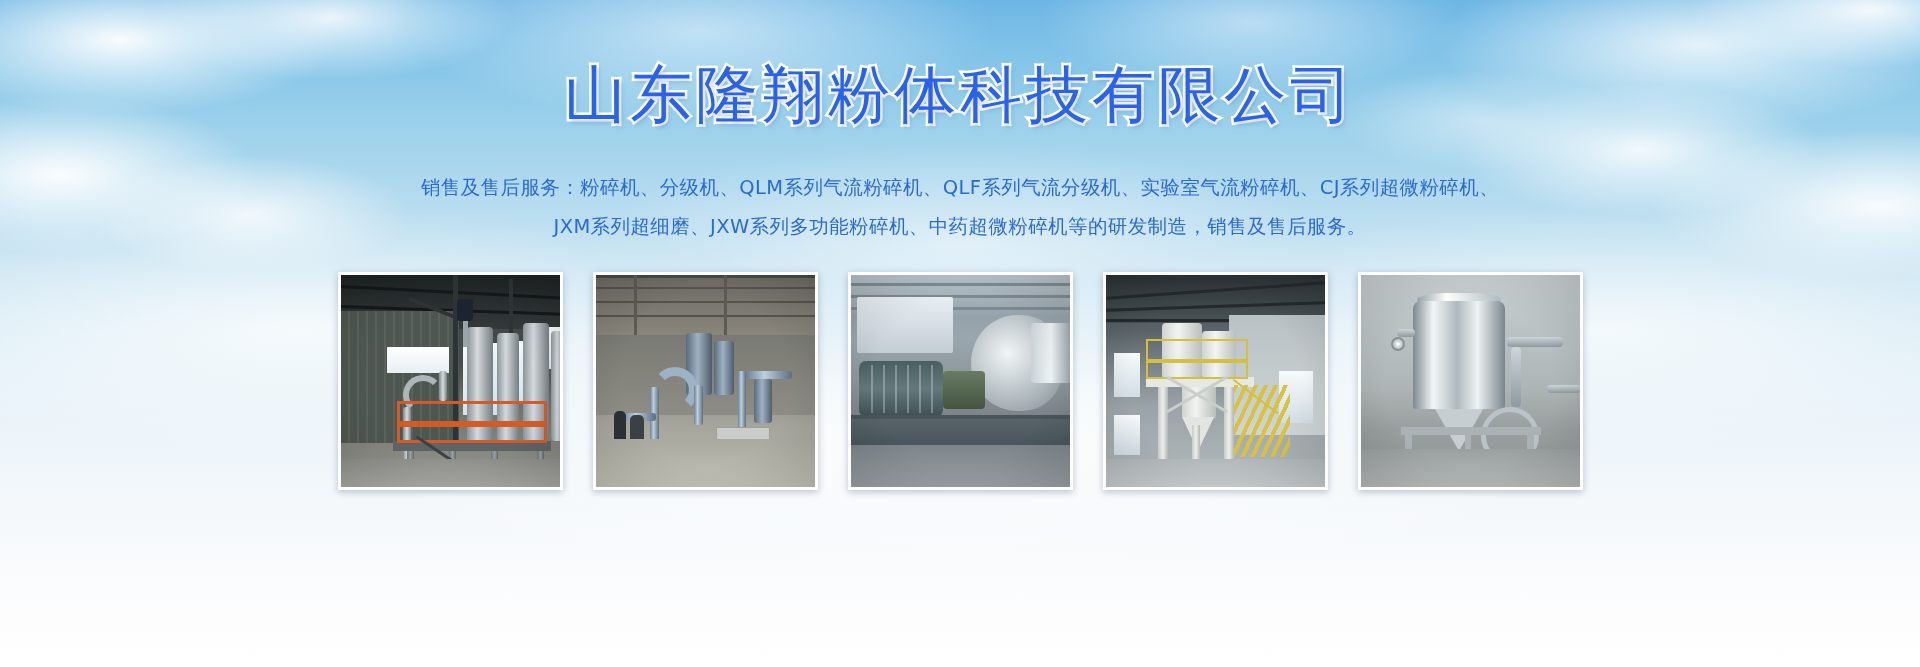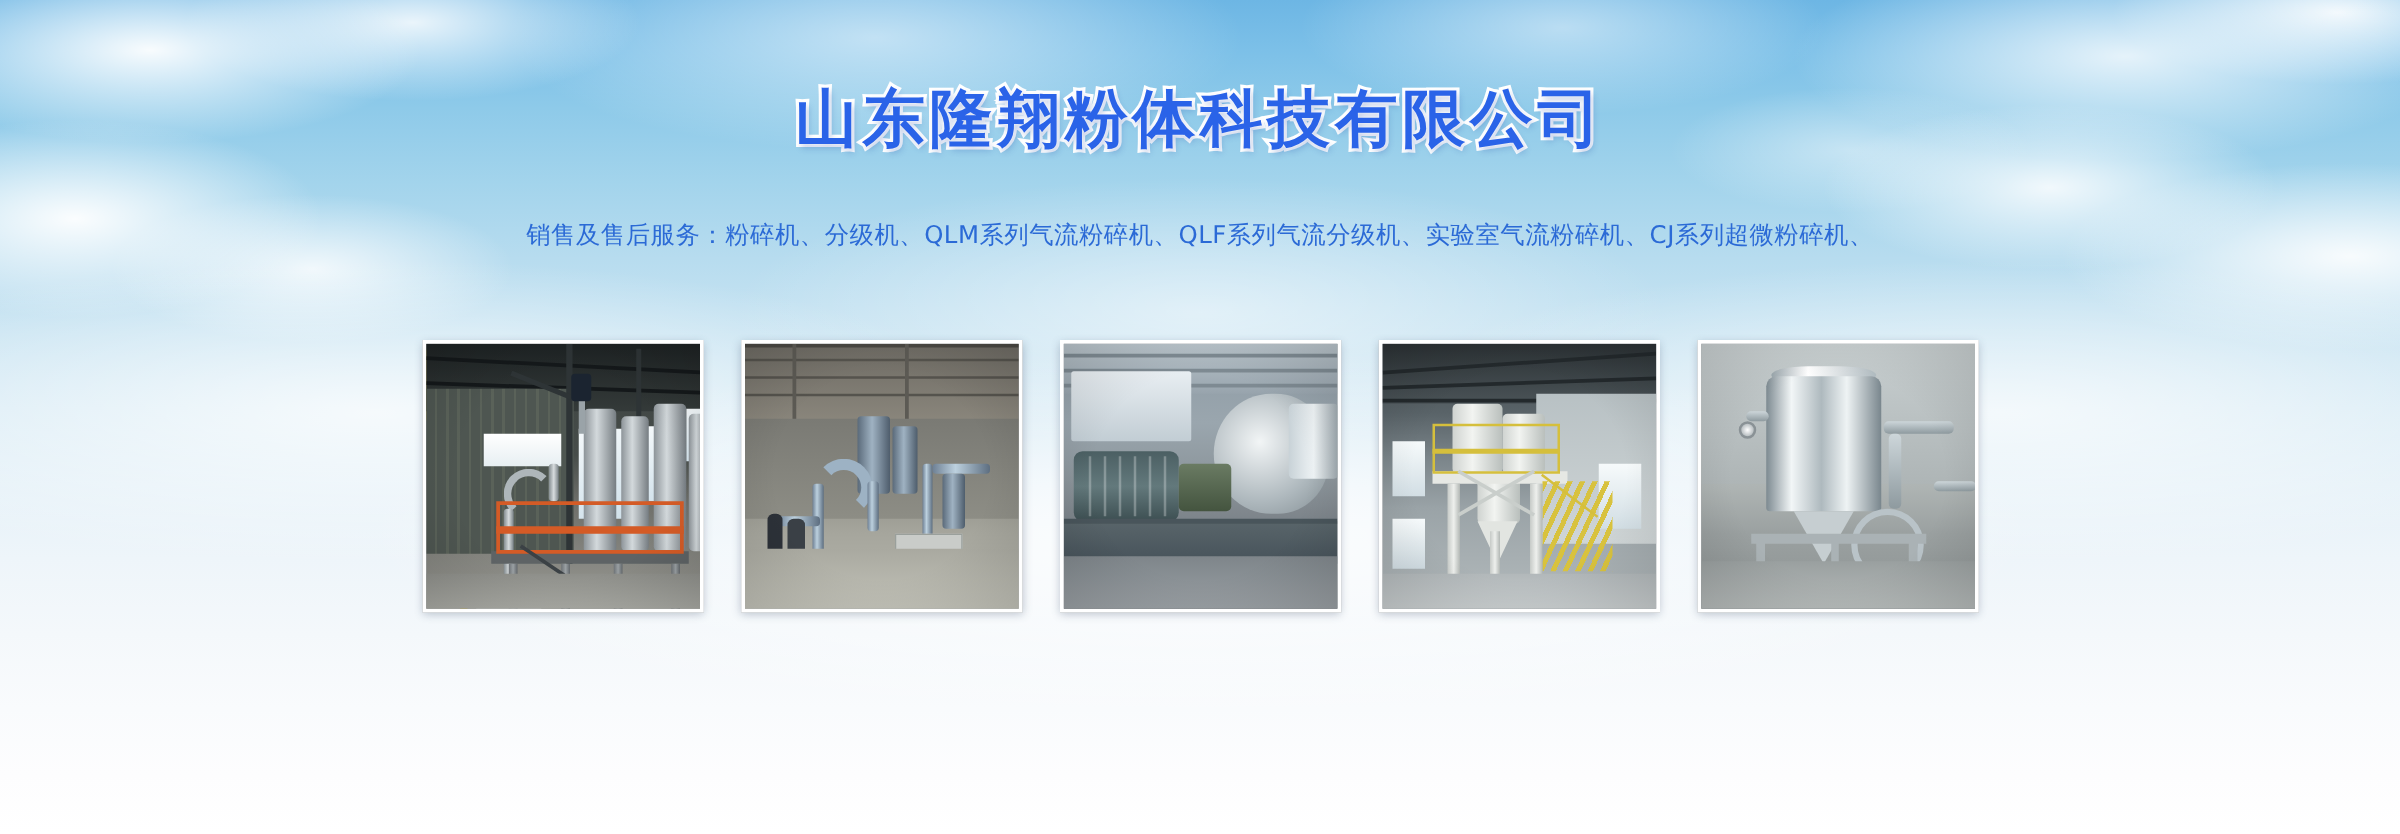--- a/index.html
+++ b/index.html
@@ -65,22 +65,22 @@
   
   .title-wrap{
     position:absolute;
     top:58px; left:0; width:1920px;
     text-align:center;
     z-index:5;
   }
   .main-title{
     display:inline-block;
     font-family:"DejaVu Sans","Liberation Sans",sans-serif;
-    font-weight:bold;
-    font-size:50px;
+    font-weight:normal;
+    font-size:62px;
     line-height:74px;
     letter-spacing:4px;
     color:#2a63e8;
     -webkit-text-stroke:5px #ffffff;
     paint-order:stroke fill;
     text-shadow:
       0 0 2px rgba(255,255,255,.9),
       2px 3px 5px rgba(40,80,170,.28);
   }
 
@@ -207,20 +207,21 @@
   <div class="clouds l1"></div>
   <div class="clouds l2"></div>
   <div class="clouds l3"></div>
 
   <div class="title-wrap">
     <h1 class="main-title">山东隆翔粉体科技有限公司</h1>
   </div>
 
   <div class="subtitle-wrap">
     <span class="sub-line">销售及售后服务：粉碎机、分级机、QLM系列气流粉碎机、QLF系列气流分级机、实验室气流粉碎机、CJ系列超微粉碎机、</span>
+    <span class="sub-line">JXM系列超细磨、JXW系列多功能粉碎机、中药超微粉碎机等的研发制造，销售及售后服务。</span>
   </div>
 
   <div class="gallery">
 
     <div class="photo p1">
       <div class="scene">
         <div class="roof-dk"></div>
         <div class="roofline" style="left:0;top:10px;width:230px;transform:rotate(3deg);"></div>
         <div class="roofline" style="left:0;top:30px;width:230px;transform:rotate(2deg);"></div>
         <div class="wallpanel"></div>

